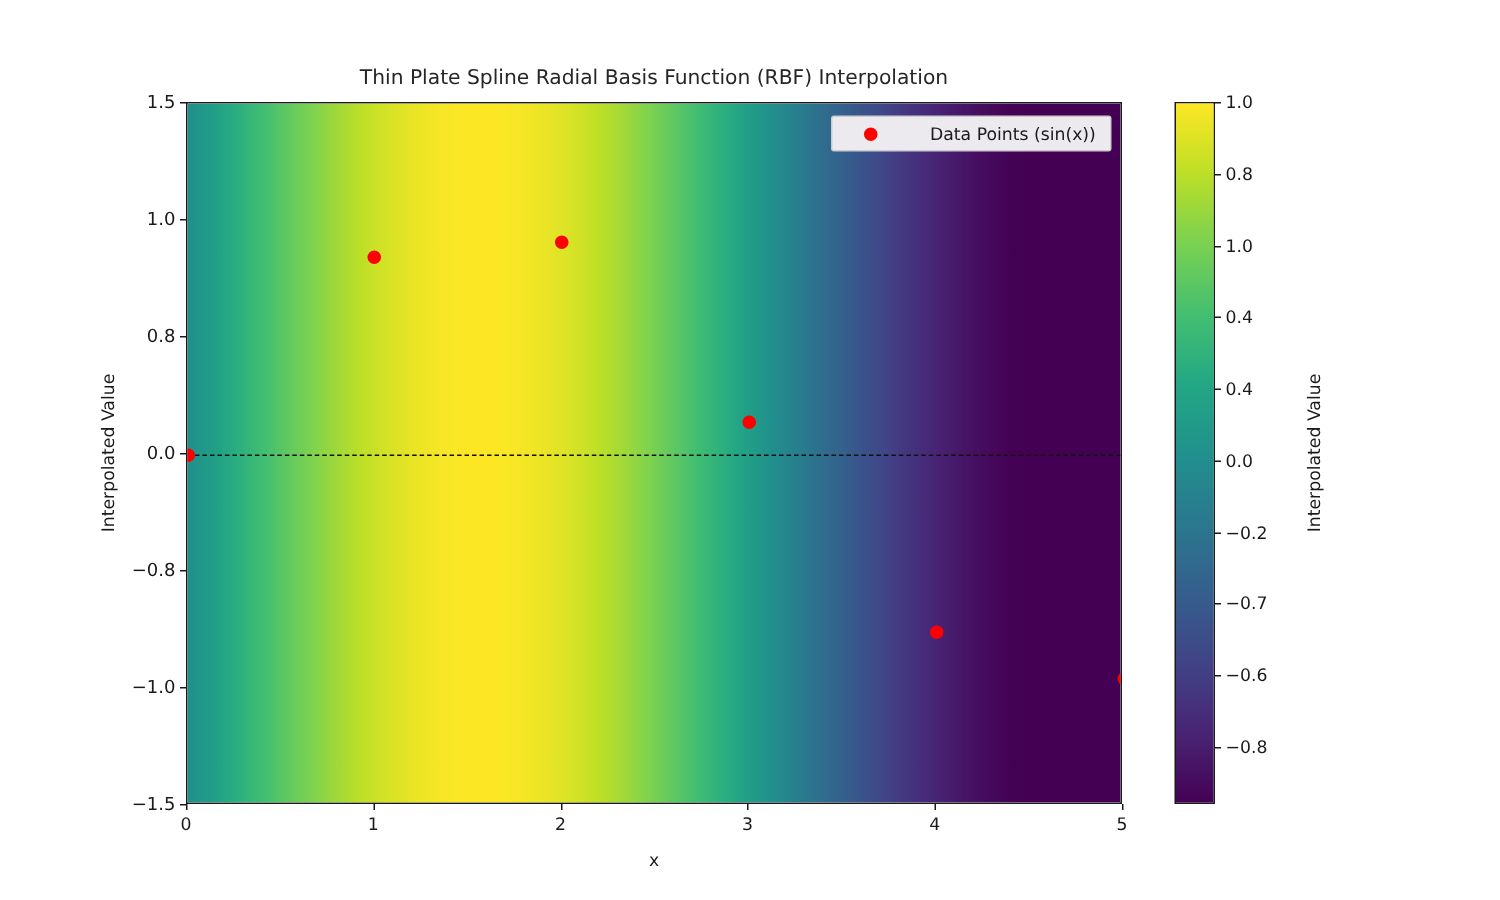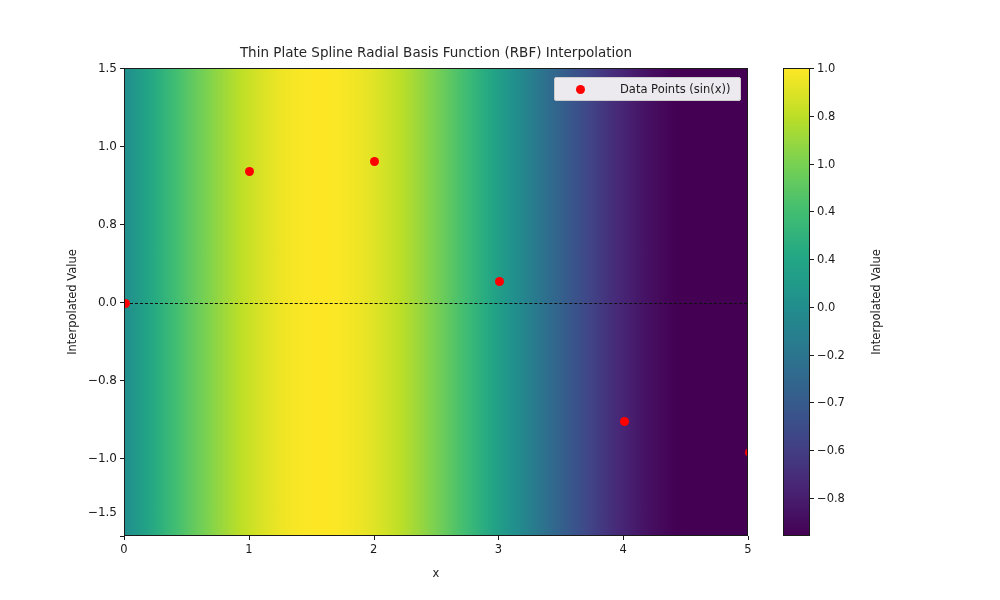--- a/index.html
+++ b/index.html
@@ -117,21 +117,21 @@
       <div class="xticklabel" style="left: 498.4px;">3</div>
       <div class="xtick" style="left: 623.2px;"></div>
       <div class="xticklabel" style="left: 623.2px;">4</div>
       <div class="xtick" style="left: 748px;"></div>
       <div class="xticklabel" style="left: 748px;">5</div>
     </div>
   <div id="xlabel">x</div>
 
   <div id="yaxis">
       <div class="ytick" style="top: 536px;"></div>
-      <div class="yticklabel" style="top: 512px;">−1.5</div>
+      <div class="yticklabel" style="top: 536px;">−1.5</div>
       <div class="ytick" style="top: 458px;"></div>
       <div class="yticklabel" style="top: 458px;">−1.0</div>
       <div class="ytick" style="top: 380px;"></div>
       <div class="yticklabel" style="top: 380px;">−0.8</div>
       <div class="ytick" style="top: 302px;"></div>
       <div class="yticklabel" style="top: 302px;">0.0</div>
       <div class="ytick" style="top: 224px;"></div>
       <div class="yticklabel" style="top: 224px;">0.8</div>
       <div class="ytick" style="top: 146px;"></div>
       <div class="yticklabel" style="top: 146px;">1.0</div>

